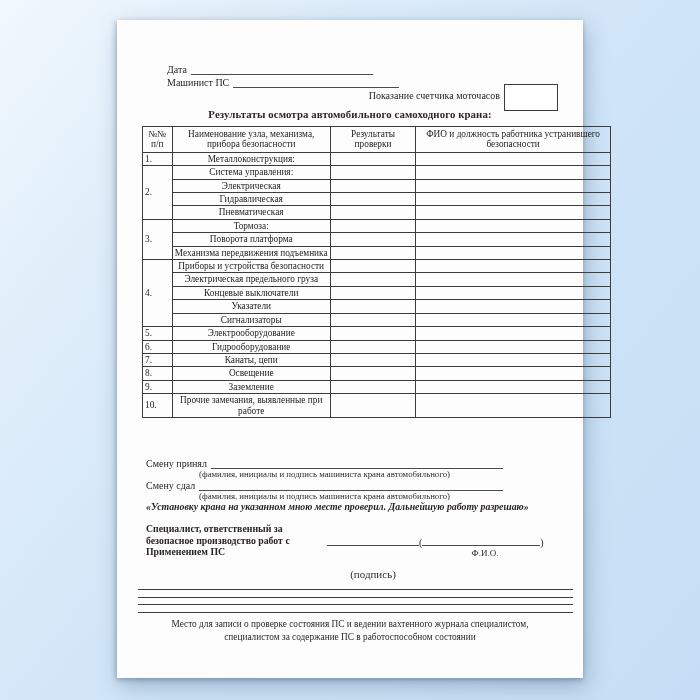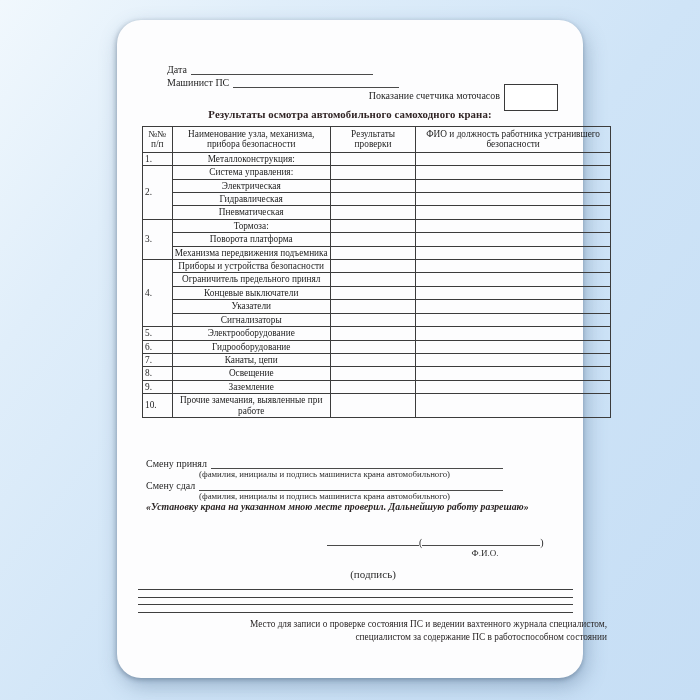--- a/index.html
+++ b/index.html
@@ -7,21 +7,20 @@
   body {
     font-family:"Liberation Serif", serif;
     color:#262626;
     background: linear-gradient(128deg,#f1f8fd 0%, #e0eefa 22%, #cfe4f7 55%, #c6def5 100%);
     position:relative;
   }
   .paper {
     position:absolute; left:117px; top:20px; width:466px; height:658px;
     background:#fdfdfe;
     box-shadow:-2px 1px 5px rgba(100,120,140,.22), 3px 8px 20px rgba(70,100,135,.38), 0 2px 4px rgba(60,85,110,.30);
-    border-radius:24px;
   }
   .abs { position:absolute; }
 
   
   .fieldline { font-size:10px; white-space:nowrap; display:flex; align-items:flex-end; }
   .wline { display:inline-block; border-bottom:1px solid #4a4a4a; height:10px; margin-left:4px; }
   .meter-label { font-size:10px; text-align:right; }
   .meter-box { border:1.5px solid #3a3a3a; background:#fff; }
 
   .doc-title { width:100%; text-align:center; font-weight:bold; font-size:10.8px; color:#302424; letter-spacing:.1px; }
@@ -40,21 +39,21 @@
   .c-fio { width:171px; }
   .b { font-weight:bold; }
 
   
   .caption { font-size:8.8px; text-align:center; color:#2c2c2c; }
   .quote { font-size:9.8px; font-weight:bold; font-style:italic; color:#2a2424; white-space:nowrap; }
   .spec-label { font-size:9.8px; font-weight:bold; line-height:11.6px; color:#2a2424; }
   .sline { display:inline-block; border-bottom:1px solid #4a4a4a; height:10px; }
   .paren { font-size:10px; }
   .rline { position:absolute; left:21px; width:435px; border-top:1.4px solid #3f3f3f; }
-  .footer-note { width:100%; text-align:right; font-size:9.3px; line-height:12.5px; color:#2a2626;margin-left:24px; }
+  .footer-note { width:100%; text-align:center; font-size:9.3px; line-height:12.5px; color:#2a2626; }
 </style>
 </head>
 <body>
 
 <div class="paper">
 
   <div class="abs fieldline" style="left:50px; top:44px;">
     <span>Дата</span>
     <span class="wline" style="width:182px;"></span>
   </div>
@@ -120,21 +119,21 @@
           <td class="c-res"></td>
           <td class="c-fio"></td>
         </tr>
         <tr>
           <td class="c-num" rowspan="5">4.</td>
           <td class="c-name b">Приборы и устройства безопасности</td>
           <td class="c-res"></td>
           <td class="c-fio"></td>
         </tr>
         <tr>
-          <td class="c-name">Ограничитель предельного принял</td>
+          <td class="c-name">Электрическая предельного груза</td>
           <td class="c-res"></td>
           <td class="c-fio"></td>
         </tr>
         <tr>
           <td class="c-name">Концевые выключатели</td>
           <td class="c-res"></td>
           <td class="c-fio"></td>
         </tr>
         <tr>
           <td class="c-name">Указатели</td>
@@ -193,20 +192,25 @@
     <div class="caption" style="margin-top:0px;">(фамилия, инициалы и подпись машиниста крана автомобильного)</div>
     <div class="fieldline" style="margin-top:1px;font-family:Liberation Serif, serif;">
       <span>Смену сдал</span>
       <span class="wline" style="flex:1;"></span>
     </div>
     <div class="caption" style="margin-top:0px;">(фамилия, инициалы и подпись машиниста крана автомобильного)</div>
   </div>
 
   <div class="abs quote" style="left:29px; top:481px;">«Установку крана на указанном мною месте проверил. Дальнейшую работу разрешаю»</div>
 
+  <div class="abs spec-label" style="left:29px; top:503px;">
+    <div>Специалист,  ответственный за</div>
+    <div>безопасное производство работ с</div>
+    <div>Применением ПС</div>
+  </div>
   <div class="abs" style="left:210px; top:512px; white-space:nowrap;">
     <span class="sline" style="width:92px;"></span><span class="paren">(</span><span class="sline" style="width:118px;"></span><span class="paren">)</span>
   </div>
   <div class="abs caption" style="left:210px; top:528px; width:92px; font-size:11px;margin-top:20px;">(подпись)</div>
   <div class="abs caption" style="left:308px; top:528px; width:120px; font-size:9px;">Ф.И.О.</div>
 
   <div class="rline" style="top:569px;"></div>
   <div class="rline" style="top:577px;"></div>
   <div class="rline" style="top:584px;"></div>
   <div class="rline" style="top:592px;"></div>

